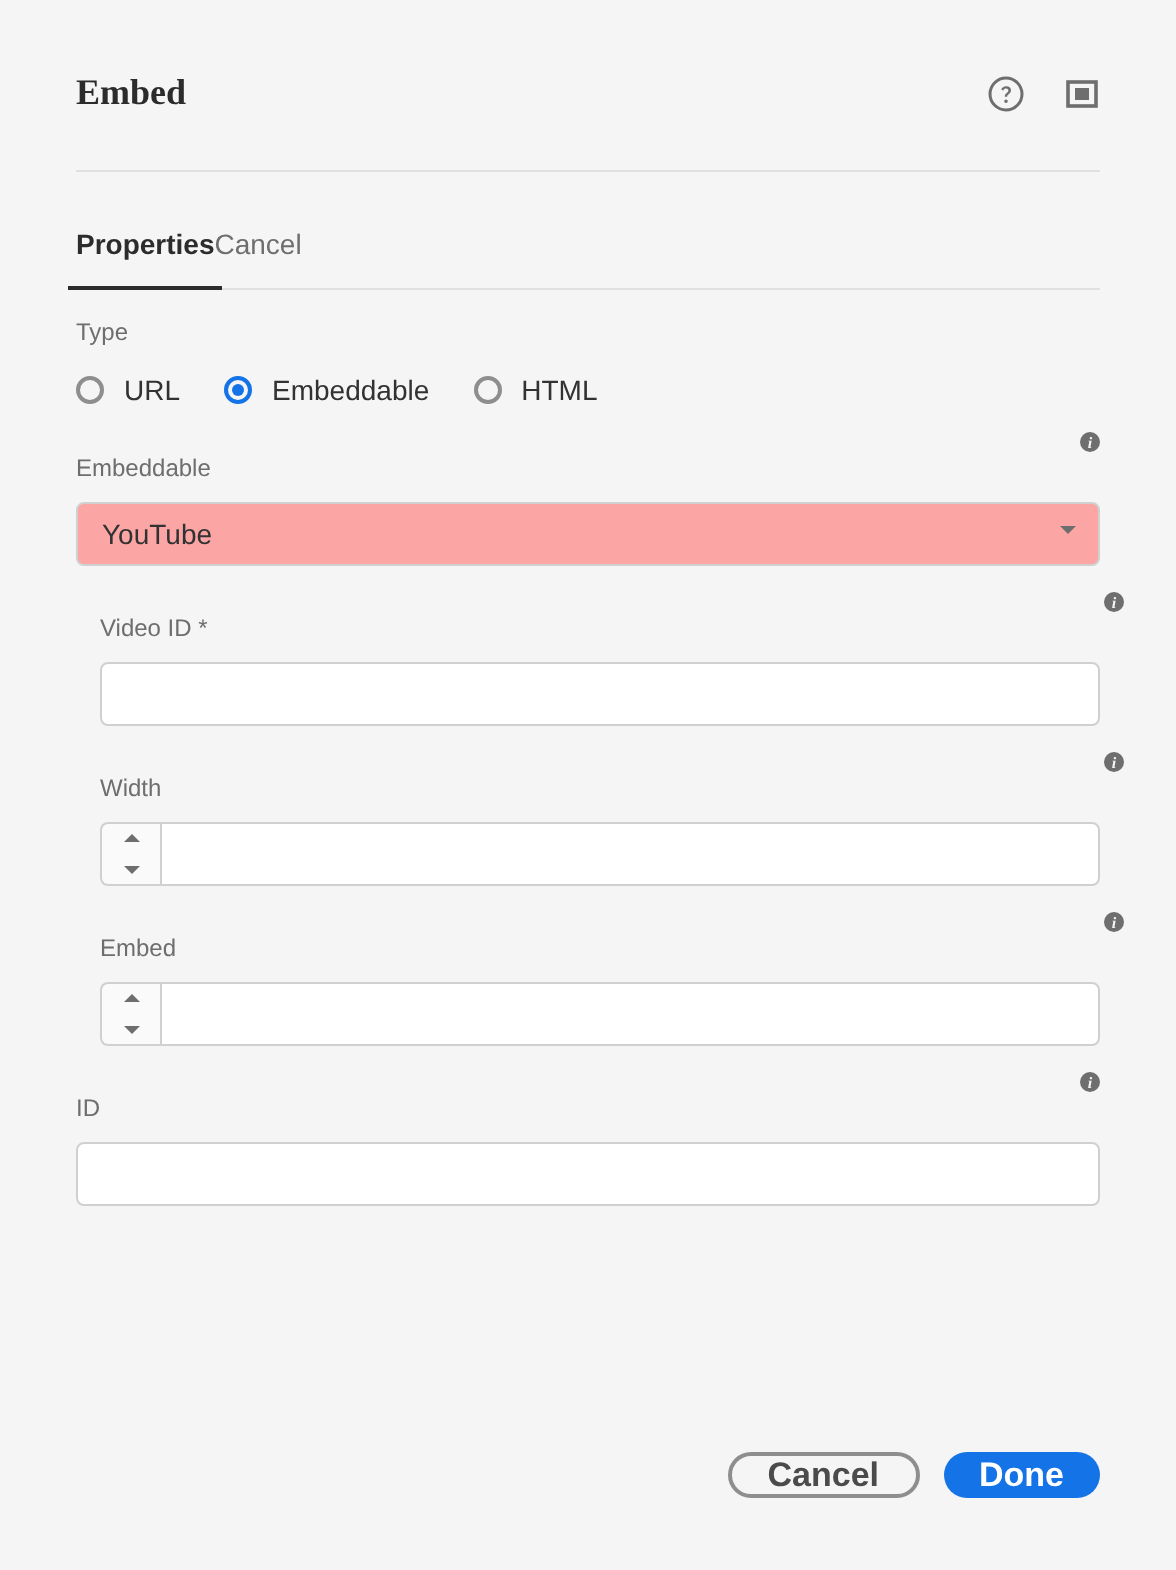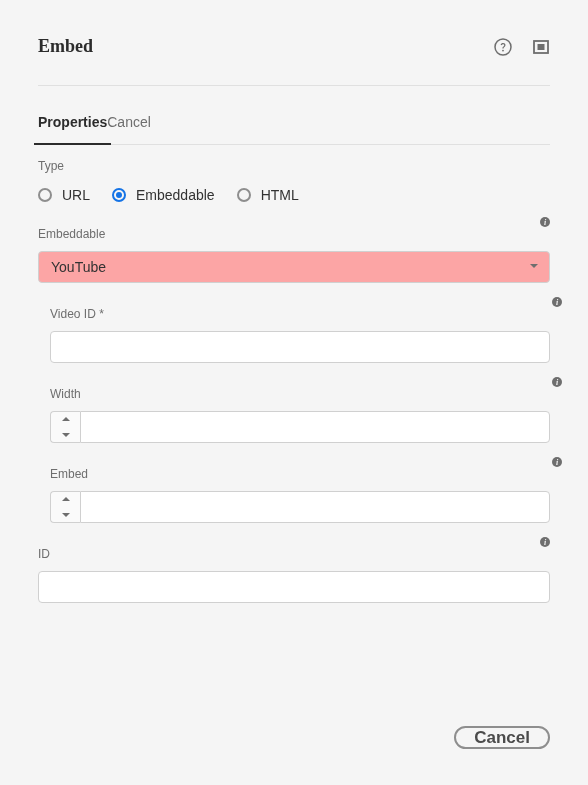--- a/index.html
+++ b/index.html
@@ -368,13 +368,14 @@
             <text x="5" y="8" text-anchor="middle" font-size="8" font-weight="bold" fill="#f5f5f5" font-family="serif" font-style="italic">i</text>
           </svg>
       </span>
     </div>
     <input class="text-input" type="text" value="" style="">
   </div>
 </div>
 
 <div class="footer">
   <div class="btn btn-cancel">Cancel</div>
+  <div class="btn btn-done">Done</div>
 </div>
 
 </body></html>

